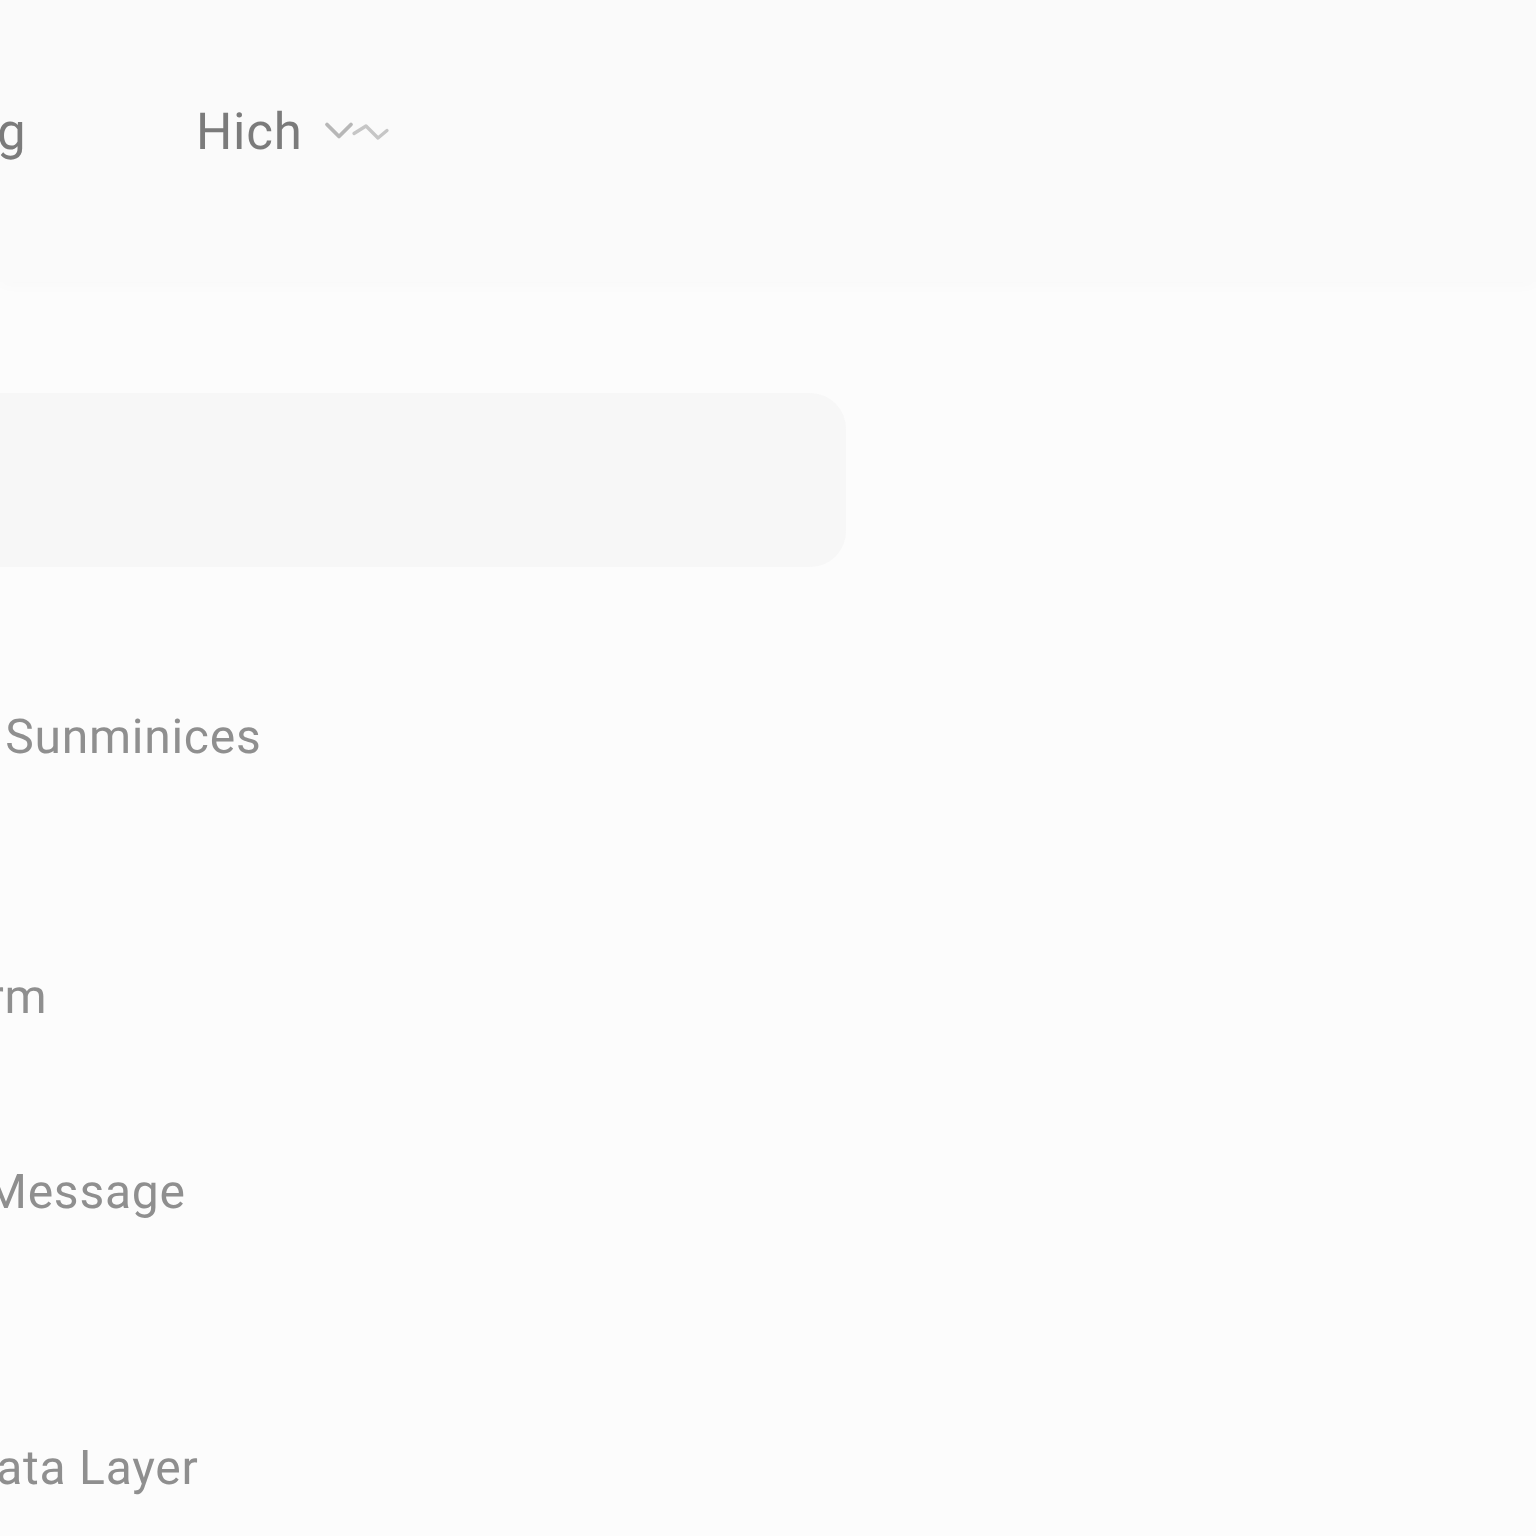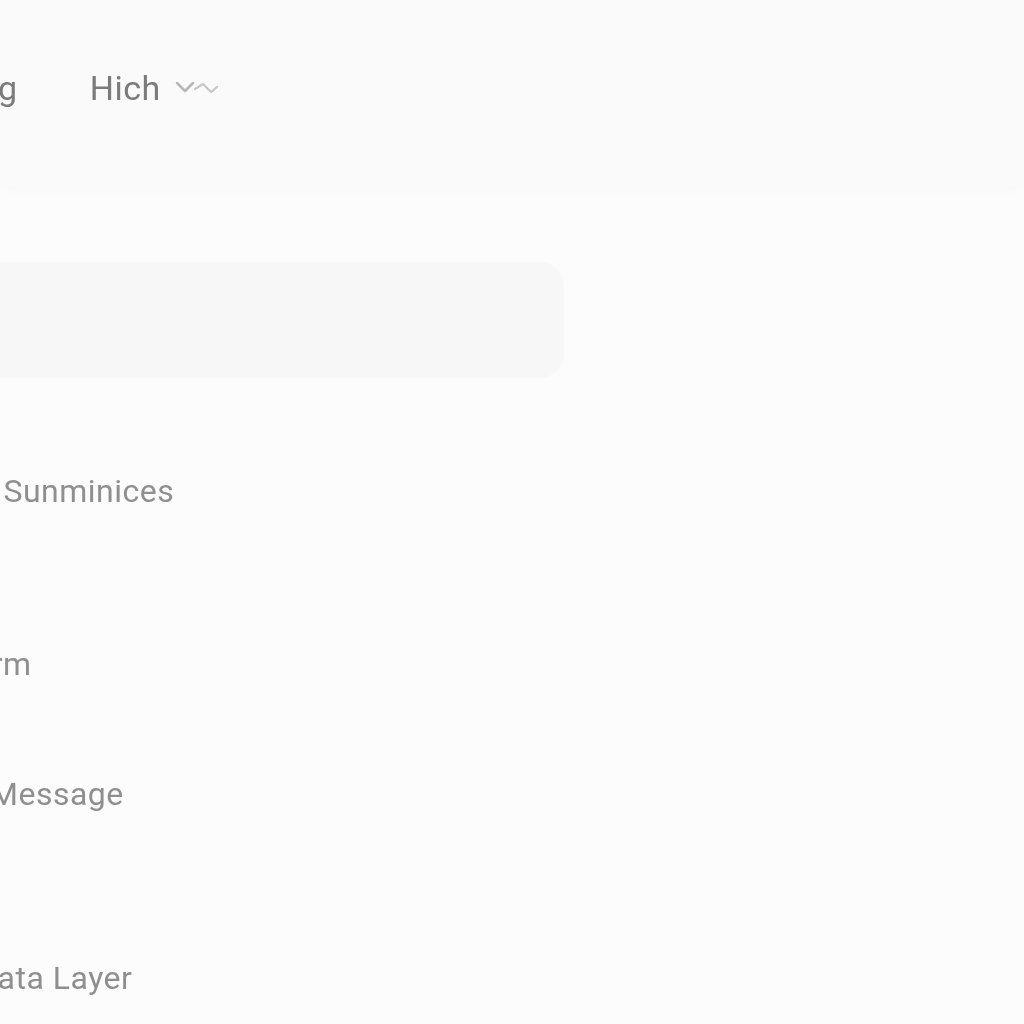--- a/index.html
+++ b/index.html
@@ -34,20 +34,21 @@
   }
   .nav-item {
     font-size: 34px;
     color: #7b7b7b;
     font-weight: 400;
     letter-spacing: 0.5px;
     display: flex;
     align-items: center;
     gap: 14px;
     cursor: pointer;
+    margin-left: 41px;
   }
   .nav-item.truncated {
     margin-left: -30px;
   }
   .chevron-cluster {
     display: inline-flex;
     align-items: center;
     gap: -2px;
   }
   .chevron-cluster svg {

